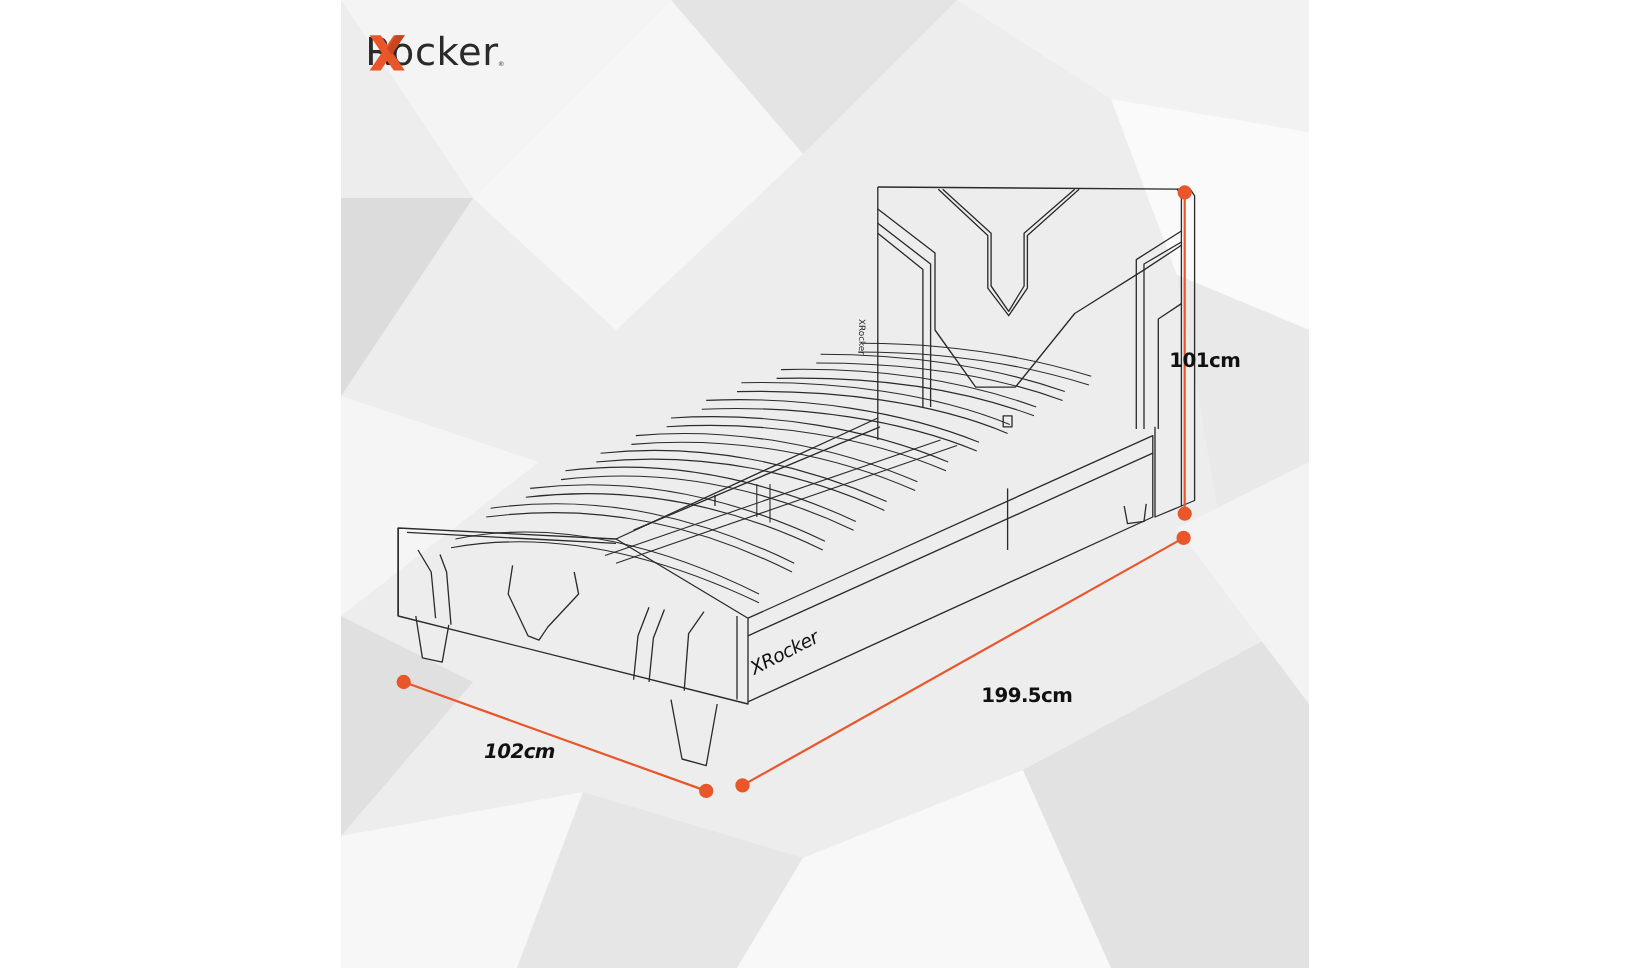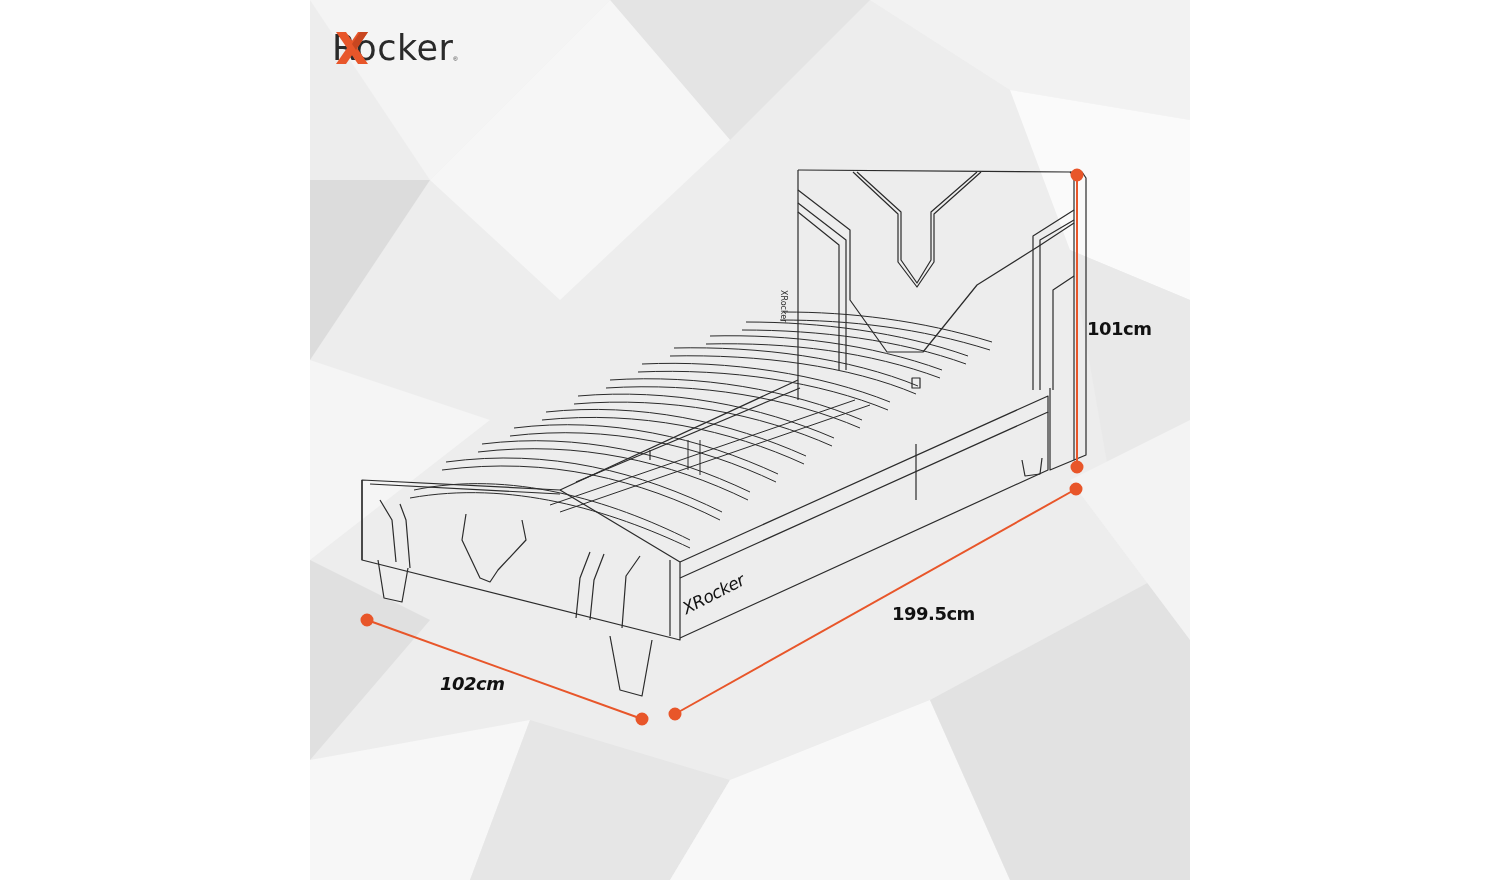--- a/index.html
+++ b/index.html
@@ -125,22 +125,22 @@
       <line x1="365" y1="714" x2="766" y2="489"></line>
       <circle cx="365" cy="714" r="5.5"></circle>
       <circle cx="766" cy="489" r="5.5"></circle>
 
       <line x1="57" y1="620" x2="332" y2="719"></line>
       <circle cx="57" cy="620" r="5.5"></circle>
       <circle cx="332" cy="719" r="5.5"></circle>
     </g>
   </svg>
 
-  <div class="dim" style="left:777px; top:318px;">101cm</div>
-  <div class="dim" style="left:582px; top:603px;">199.5cm</div>
+  <div class="dim" style="left:753px; top:318px;">101cm</div>
+  <div class="dim" style="left:582px; top:622px;">199.5cm</div>
   <div class="dim" style="left:130px; top:673px;font-style:italic;">102cm</div>
 
   <div class="logo">
     <svg class="logo-x" viewBox="0 0 40 40">
       <path d="M4,4 L14,4 L36,36 L26,36 Z" fill="#e8562a"></path>
       <path d="M36,4 L26,4 L4,36 L14,36 Z" fill="#e8562a"></path>
       <path d="M36,4 L28,4 L20,16 L24,22 Z" fill="#c84620"></path>
     </svg>
     <span class="logo-text">Rocker</span>
     <span class="logo-tm">®</span>

